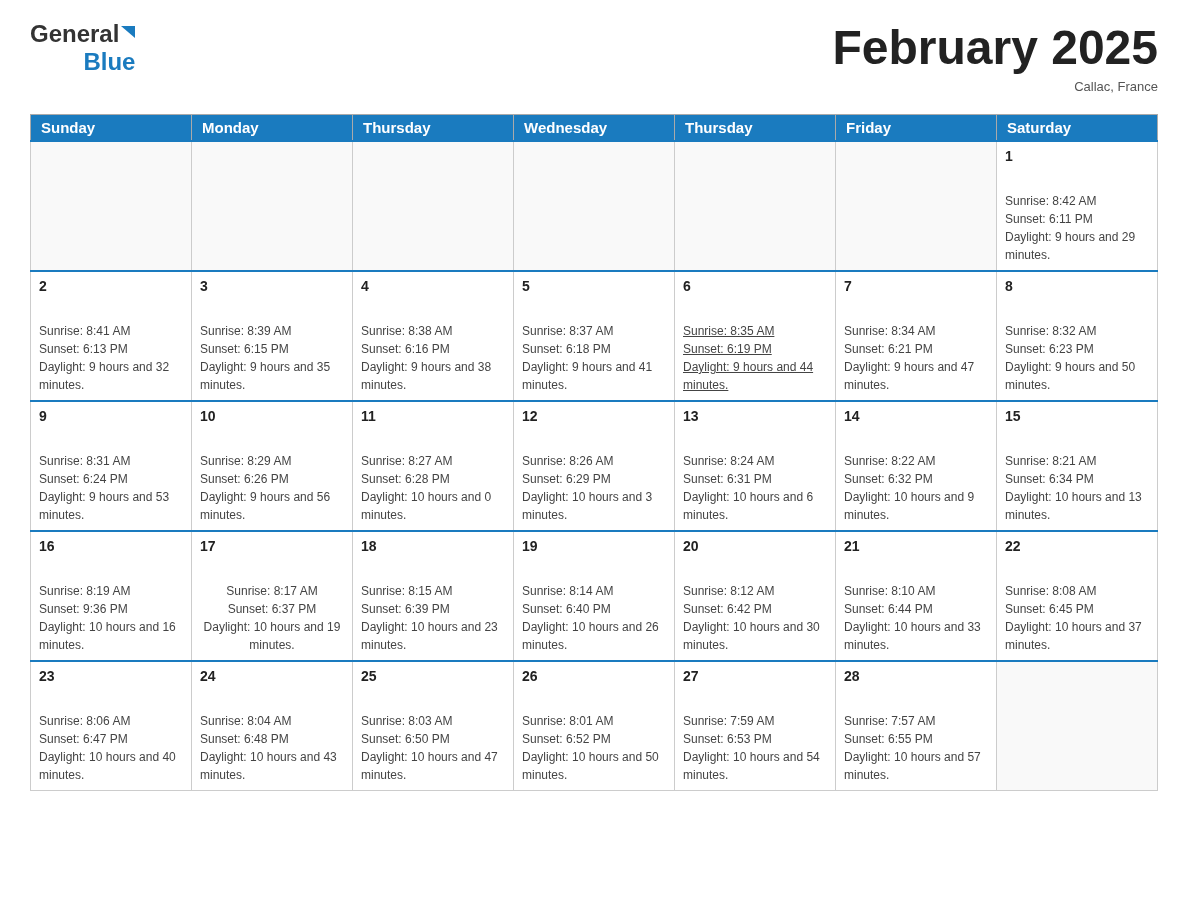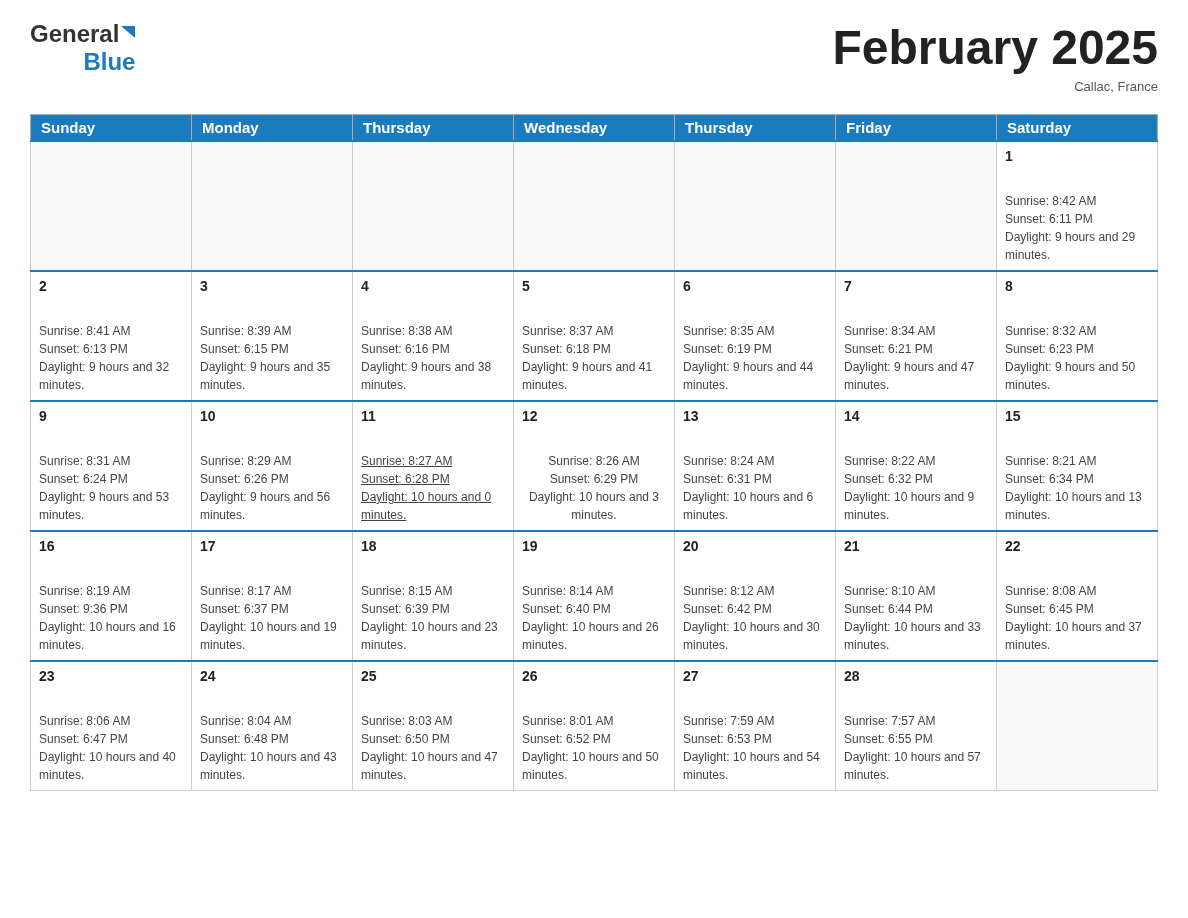--- a/index.html
+++ b/index.html
@@ -159,21 +159,21 @@
 Daylight: 9 hours and 38 minutes.</div>
         </td>
         <td>
           <span class="day-number">5</span>
           <div class="day-info" style="white-space: pre-line;">Sunrise: 8:37 AM
 Sunset: 6:18 PM
 Daylight: 9 hours and 41 minutes.</div>
         </td>
         <td>
           <span class="day-number">6</span>
-          <div class="day-info" style="white-space: pre-line;">Sunrise: 8:35 AM
+          <div class="day-info" style="white-space: pre-line; text-decoration: underline;">Sunrise: 8:35 AM
 Sunset: 6:19 PM
 Daylight: 9 hours and 44 minutes.</div>
         </td>
         <td>
           <span class="day-number">7</span>
           <div class="day-info" style="white-space: pre-line;">Sunrise: 8:34 AM
 Sunset: 6:21 PM
 Daylight: 9 hours and 47 minutes.</div>
         </td>
         <td>
@@ -191,27 +191,27 @@
 Daylight: 9 hours and 53 minutes.</div>
         </td>
         <td>
           <span class="day-number">10</span>
           <div class="day-info" style="white-space: pre-line;">Sunrise: 8:29 AM
 Sunset: 6:26 PM
 Daylight: 9 hours and 56 minutes.</div>
         </td>
         <td>
           <span class="day-number">11</span>
-          <div class="day-info" style="white-space: pre-line; text-decoration: underline;">Sunrise: 8:27 AM
+          <div class="day-info" style="white-space: pre-line;">Sunrise: 8:27 AM
 Sunset: 6:28 PM
 Daylight: 10 hours and 0 minutes.</div>
         </td>
         <td>
           <span class="day-number">12</span>
-          <div class="day-info" style="white-space: pre-line; text-align: center;">Sunrise: 8:26 AM
+          <div class="day-info" style="white-space: pre-line;">Sunrise: 8:26 AM
 Sunset: 6:29 PM
 Daylight: 10 hours and 3 minutes.</div>
         </td>
         <td>
           <span class="day-number">13</span>
           <div class="day-info" style="white-space: pre-line;">Sunrise: 8:24 AM
 Sunset: 6:31 PM
 Daylight: 10 hours and 6 minutes.</div>
         </td>
         <td>
@@ -229,21 +229,21 @@
       </tr>
       <tr>
         <td>
           <span class="day-number">16</span>
           <div class="day-info" style="white-space: pre-line;">Sunrise: 8:19 AM
 Sunset: 9:36 PM
 Daylight: 10 hours and 16 minutes.</div>
         </td>
         <td>
           <span class="day-number">17</span>
-          <div class="day-info" style="white-space: pre-line;">Sunrise: 8:17 AM
+          <div class="day-info" style="white-space: pre-line; text-align: center;">Sunrise: 8:17 AM
 Sunset: 6:37 PM
 Daylight: 10 hours and 19 minutes.</div>
         </td>
         <td>
           <span class="day-number">18</span>
           <div class="day-info" style="white-space: pre-line;">Sunrise: 8:15 AM
 Sunset: 6:39 PM
 Daylight: 10 hours and 23 minutes.</div>
         </td>
         <td>

